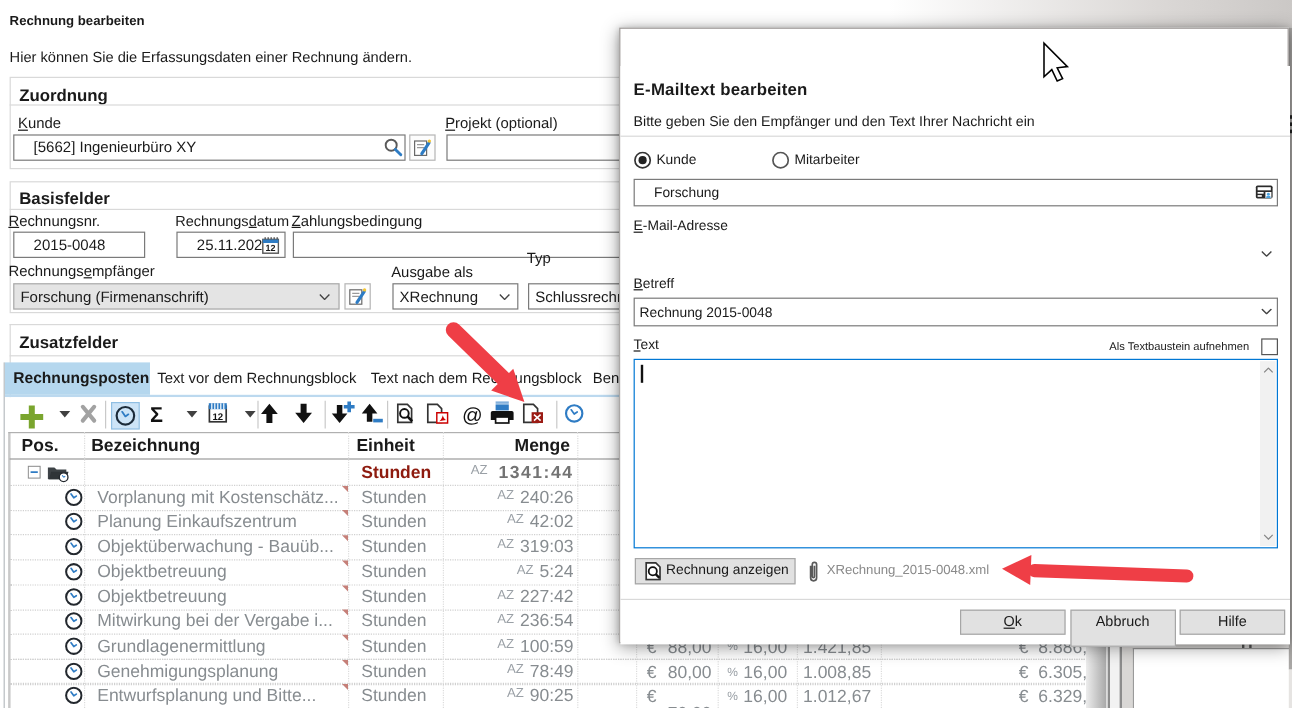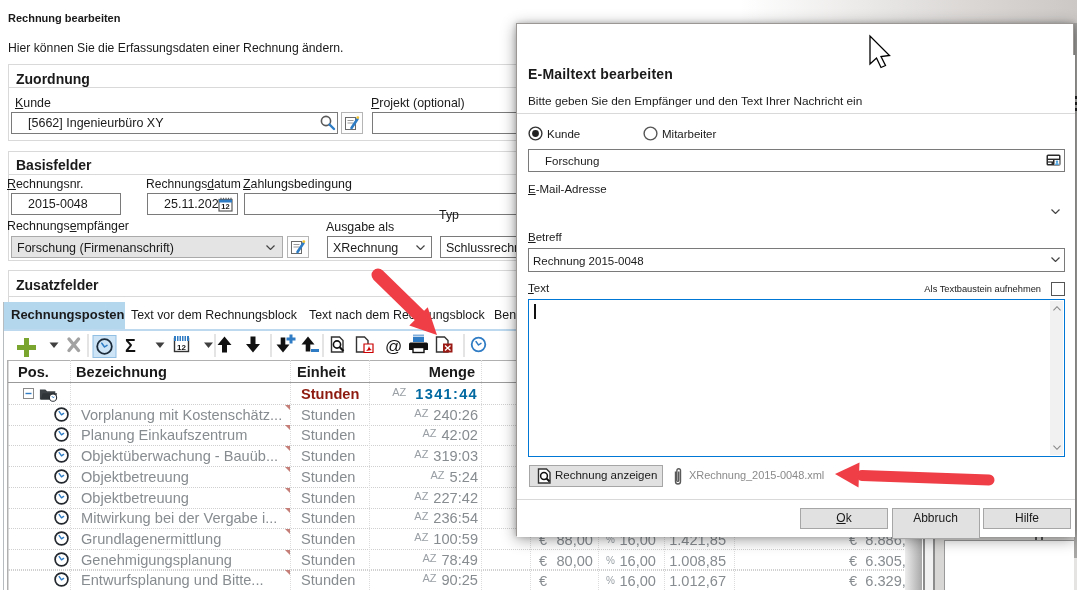--- a/index.html
+++ b/index.html
@@ -17,21 +17,21 @@
 .row{position:absolute;left:8px;width:912px;height:21px;font-size:14.6px;color:#878c90;border-bottom:1px dotted #d0d0d0}
 .rname{position:absolute;left:73px;top:2px;white-space:nowrap;max-width:212px;overflow:hidden}
 .runit{position:absolute;left:293px;top:2px}
 .tri{position:absolute;left:277px;top:0;width:0;height:0;border-top:5px solid #c57f78;border-left:5px solid transparent}
 .colline{position:absolute;top:360px;bottom:0;width:1px;border-left:1px dotted #dcdcdc}
 .btn{position:absolute;background:#e1e1e1;border:1px solid #a6a6a6;font-size:12px;text-align:center}
 .bb{color:#8e1b0f !important;font-weight:bold}
 .vwrap{position:absolute;right:442px;top:2px;display:flex;gap:5px;align-items:flex-start}
 .vwrap .az{font-size:11px;color:#9aa0a6}
 .vwrap .v{font-size:14.6px;line-height:16px}
-.vwrap .bv{color:#0369a1;font-weight:bold;font-size:14.6px;letter-spacing:1.3px;margin-left:4px}
+.vwrap .bv{color:#737373;font-weight:bold;font-size:14.6px;letter-spacing:1.3px;margin-left:4px}
 .erow{left:8px;width:912px;height:20.7px;font-size:14.6px;color:#878c90;border-bottom:1px dotted #d0d0d0}
 </style></head>
 <body>
 
 <div id="leftwin" class="a" style="left:0;top:0;width:1077px;height:590px;background:#fff">
   <div class="a" style="left:8px;top:12px;font-size:11px;font-weight:bold">Rechnung bearbeiten</div>
   <div class="a" style="left:8px;top:41px;font-size:12.2px">Hier können Sie die Erfassungsdaten einer Rechnung ändern.</div>
 
   <div class="gb" style="left:8px;top:64px;width:912px;height:77px"></div>
   <div class="gbt" style="left:16px;top:71px">Zuordnung</div>

